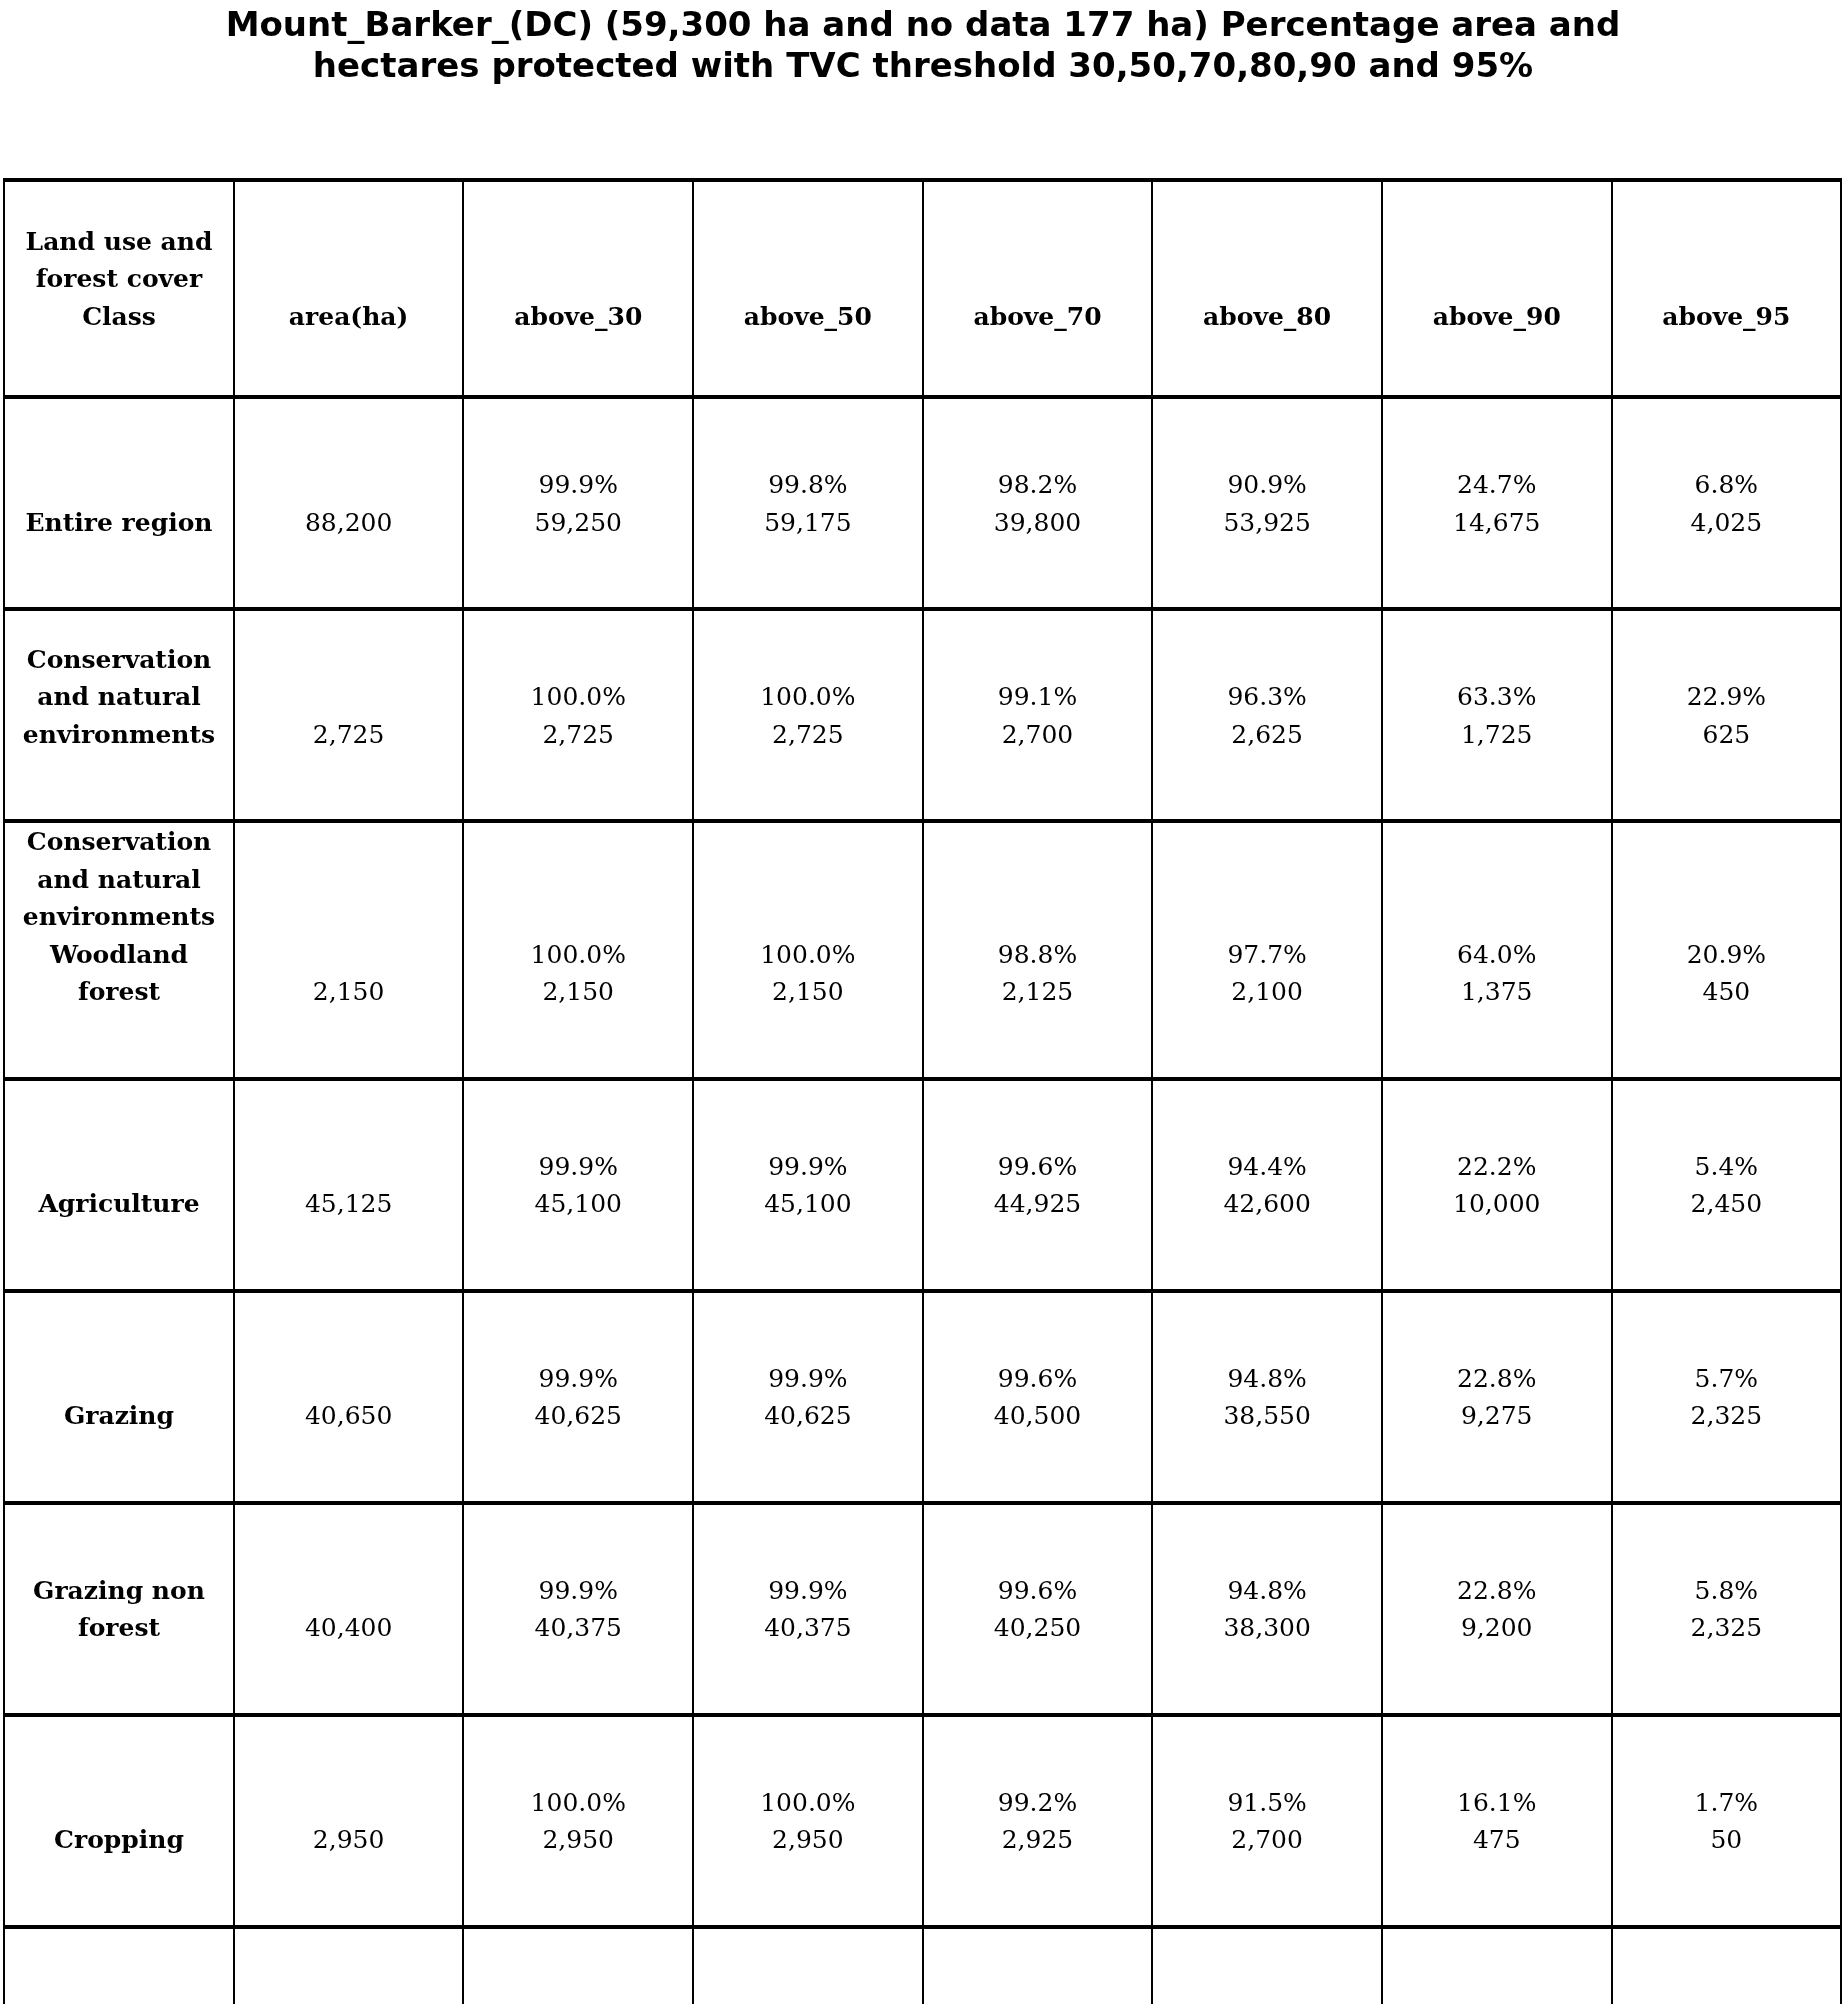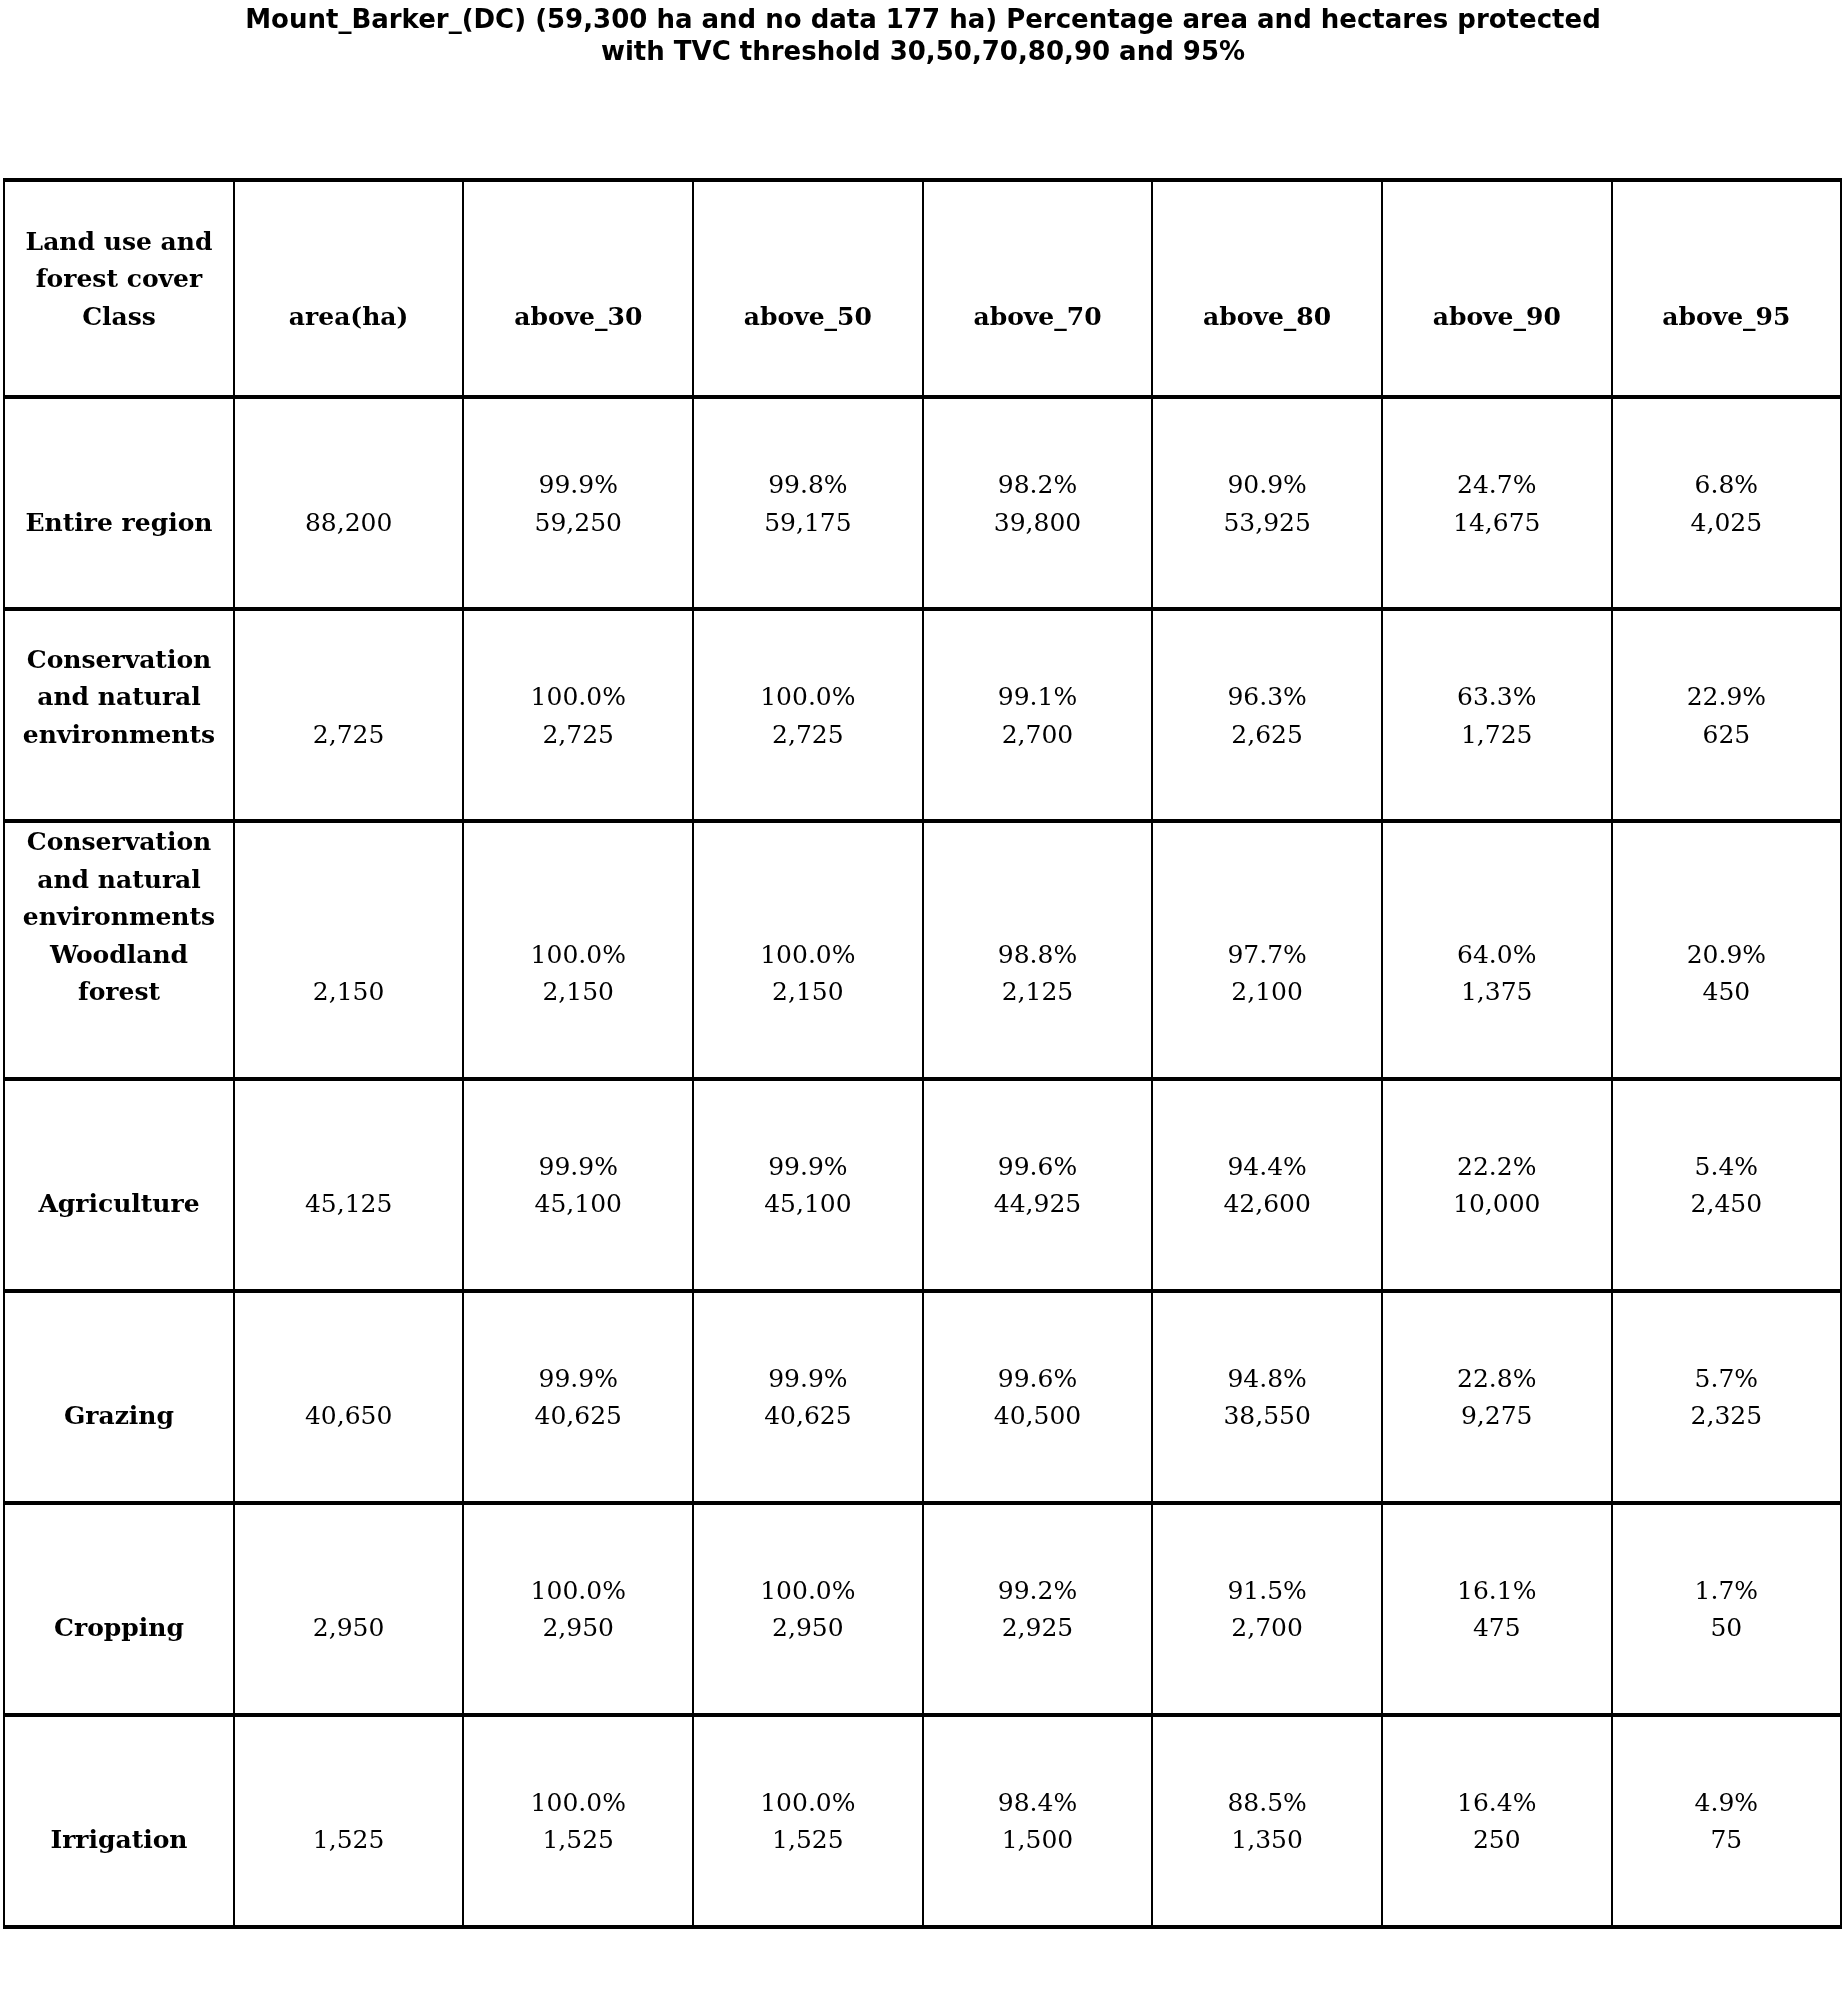--- a/index.html
+++ b/index.html
@@ -1,21 +1,21 @@
 <!DOCTYPE html>
 <html style="font-size:6.4px"><head>
 <meta charset="utf-8">
 <style>
   html,body{margin:0;padding:0;background:#fff;}
   .page{position:relative;width:1846px;height:2533px;background:#fff;overflow:hidden;
         font-family:"DejaVu Serif","Liberation Serif",serif;color:#000;}
   
   .title{position:absolute;top:4px;left:0;right:0;margin:0 auto;max-width:1403px;
          text-align:center;font-family:"DejaVu Sans","Liberation Sans",sans-serif;
-         font-weight:bold;font-size:26px;line-height:1.22;}
+         font-weight:bold;font-size:34px;line-height:1.22;}
   
   .tbl-wrap{position:absolute;left:3.2px;top:178px;width:1839px;}
   table.data{border-collapse:collapse;table-layout:fixed;width:100%;
              border:4.8px solid #000;border-left-width:2.4px;border-right-width:2.4px;}
   table.data col{width:12.5%;}
   table.data tr{border-bottom:4.8px solid #000;}
   table.data th,table.data td{border-left:2px solid #000;border-right:2px solid #000;
              text-align:center;vertical-align:bottom;font-size:25px;line-height:1.5;
              padding:0 7.2px;overflow:hidden;}
   table.data tr.hdr{height:217px;padding-left:16px;}
@@ -134,20 +134,36 @@
         <td class="two">99.6%
 40,500</td>
         <td class="two">94.8%
 38,550</td>
         <td class="two">22.8%
 9,275</td>
         <td class="two">5.7%
 2,325</td>
       </tr>
 
+      <tr class="row">
+        <td class="lbl">Grazing non forest</td>
+        <td>40,400</td>
+        <td class="two">99.9%
+40,375</td>
+        <td class="two">99.9%
+40,375</td>
+        <td class="two">99.6%
+40,250</td>
+        <td class="two">94.8%
+38,300</td>
+        <td class="two">22.8%
+9,200</td>
+        <td class="two">5.8%
+2,325</td>
+      </tr>
 
       <tr class="row">
         <td class="lbl">Cropping</td>
         <td>2,950</td>
         <td class="two">100.0%
 2,950</td>
         <td class="two">100.0%
 2,950</td>
         <td class="two">99.2%
 2,925</td>

